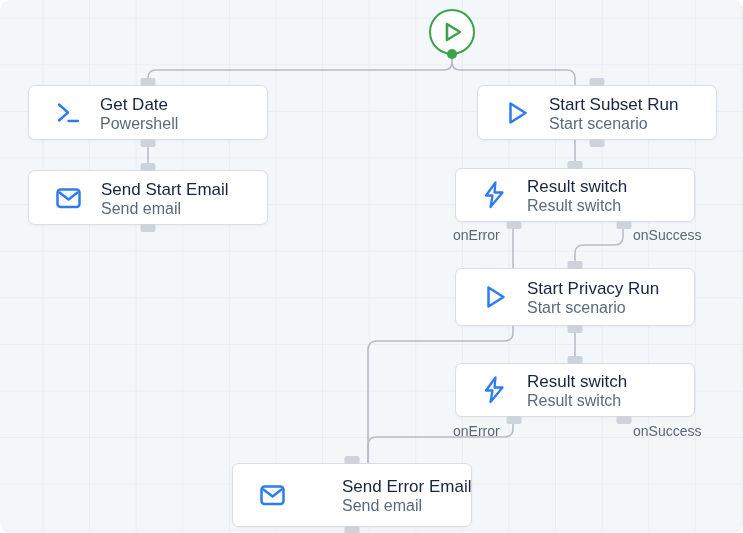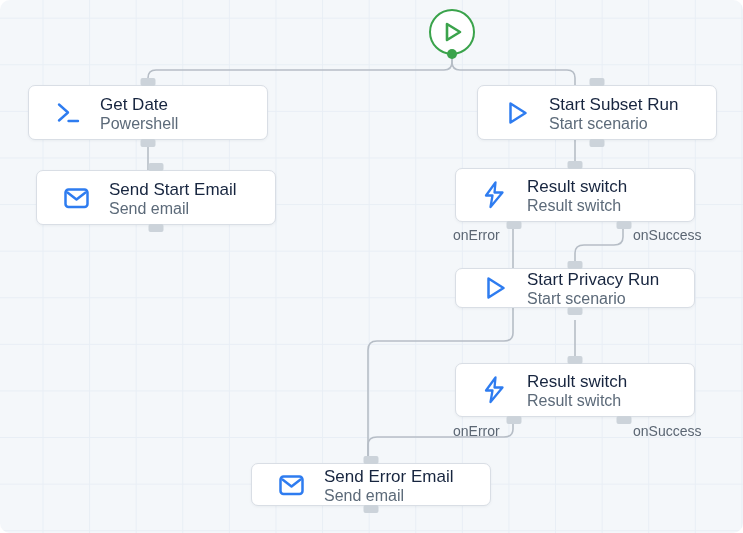--- a/index.html
+++ b/index.html
@@ -67,26 +67,26 @@
     left:50%;
     transform:translateX(-50%);
     z-index:3;
   }
   .handle-top{top:-8px;}
   .handle-bottom{bottom:-8px;}
   .handle-out-left{left:58px;bottom:-8px;}
   .handle-out-right{left:168px;bottom:-8px;}
 
   #node-get-date{left:28px;top:85px;}
-  #node-send-start-email{left:36px;top:170px;align-items:center;}
+  #node-send-start-email{left:28px;top:170px;align-items:center;}
   #node-start-subset-run{left:467px;top:85px;margin-left:10px;}
   #node-result-switch-1{left:455px;top:168px;height:54px;}
-  #node-start-privacy-run{left:455px;top:268px;height:40px;}
+  #node-start-privacy-run{left:455px;top:268px;height:58px;}
   #node-result-switch-2{left:455px;top:363px;height:54px;}
-  #node-send-error-email{left:251px;top:463px;height:43px;}
+  #node-send-error-email{left:232px;top:463px;height:64px;gap:37px;}
 
   .start-node{
     position:absolute;left:429px;top:9px;
     width:46px;height:46px;
     background:#ffffff;
     border:2px solid #3aa34b;
     border-radius:50%;
     display:flex;align-items:center;justify-content:center;
     z-index:2;cursor:pointer;
     box-sizing:border-box;

